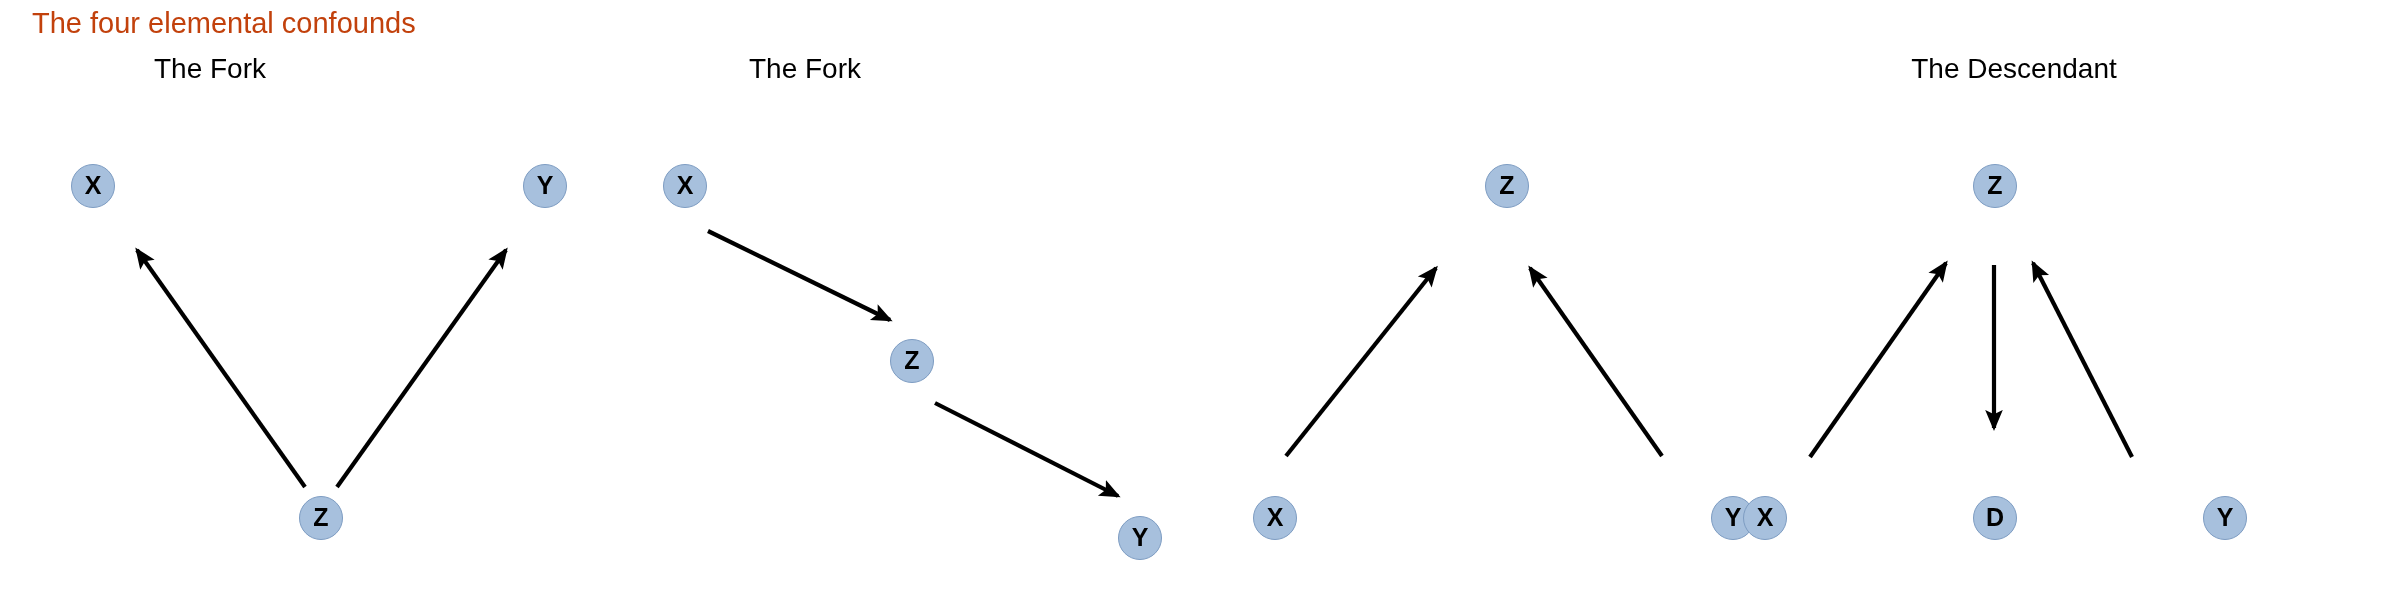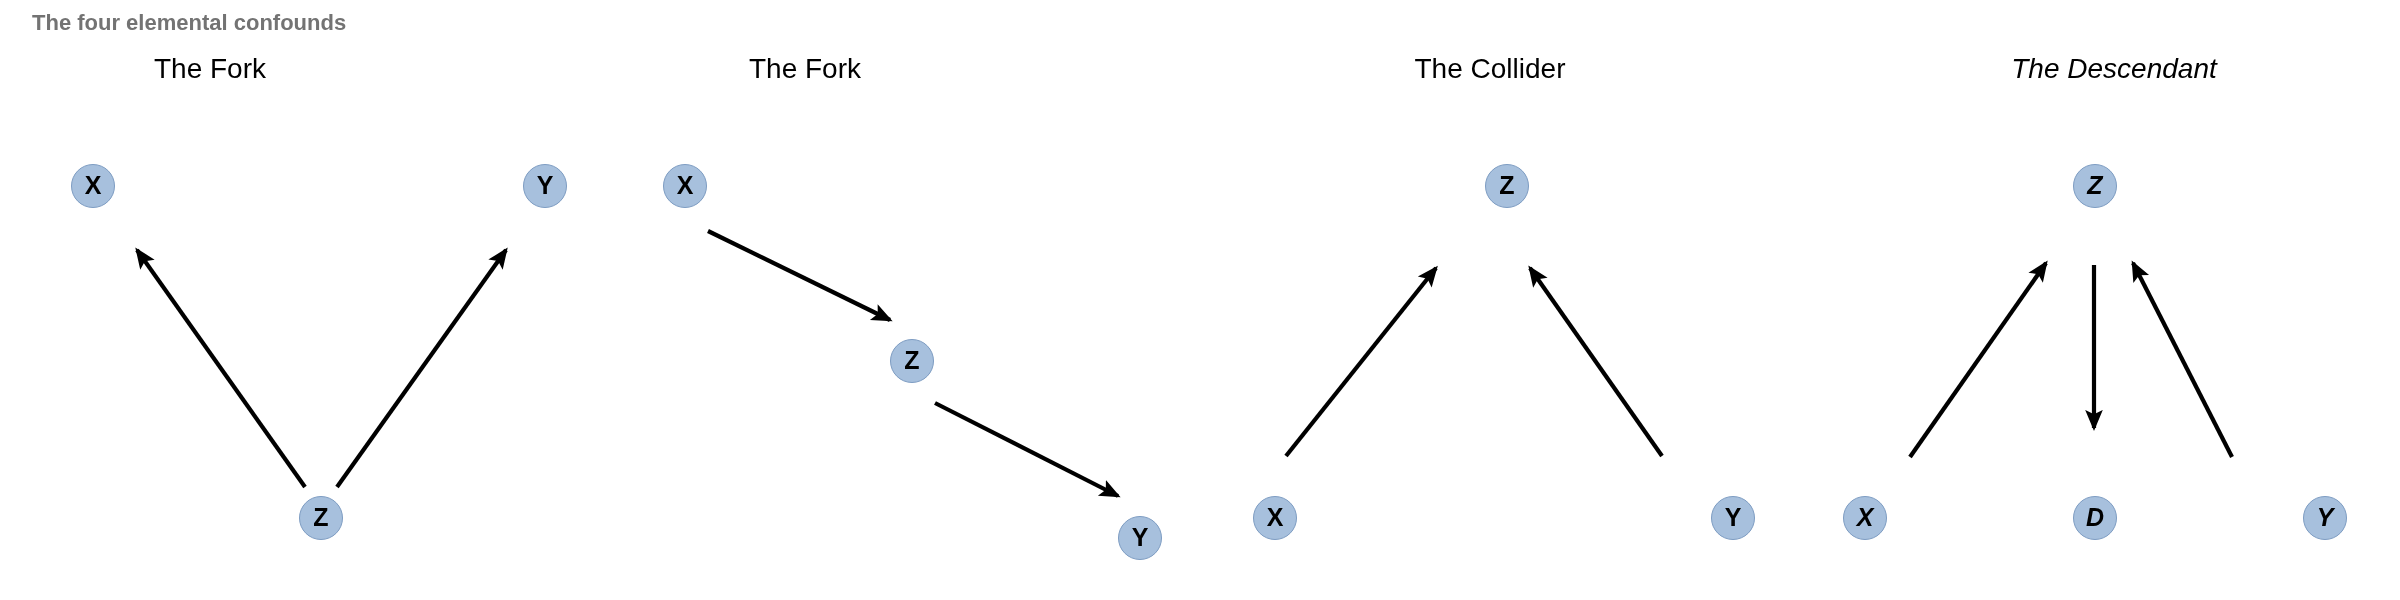--- a/index.html
+++ b/index.html
@@ -17,37 +17,37 @@
     width: 2400px;
     height: 600px;
     background: #ffffff;
     overflow: hidden;
   }
   
   .fig-title {
     position: absolute;
     left: 32px;
     top: 4px;
-    font-size: 22px;
+    font-size: 29px;
     line-height: 38px;
-    font-weight: 700;
-    color: #737373;
+    font-weight: 400;
+    color: #c2410c;
     white-space: nowrap;
   }
   
   .panel {
     position: absolute;
     top: 0;
     width: 600px;
     height: 496px;
   }
   #panel-0 { left: 0px; }
   #panel-1 { left: 600px; }
   #panel-2 { left: 1200px; }
-  #panel-3 { left: 1800px; font-style: italic; }
+  #panel-3 { left: 1700px; }
 
   .panel-title {
     position: absolute;
     top: 52px;
     left: 0;
     width: 600px;
     text-align: center;
     font-size: 28px;
     line-height: 34px;
     font-weight: 400;
@@ -147,21 +147,20 @@
     </div>
     <div class="node" style="left:312px; top:361px;">
       <span>Z</span>
     </div>
     <div class="node" style="left:540px; top:538px;">
       <span>Y</span>
     </div>
   </div>
 
   <div class="panel" id="panel-2">
-    <div class="panel-title">The Collider</div>
 
     <svg class="edges" viewBox="0 0 600 600" width="600" height="600">
       <defs>
         <marker id="ah2" viewBox="0 0 10 10" refX="8.6" refY="5" markerWidth="5.0" markerHeight="5.0" orient="auto-start-reverse">
           <path d="M 0 0.8 L 10 5 L 0 9.2 L 2.1 5 Z" fill="#000000"></path>
         </marker>
       </defs>
 
       <line x1="86" y1="456" x2="236" y2="268" marker-end="url(#ah2)"></line>
 

